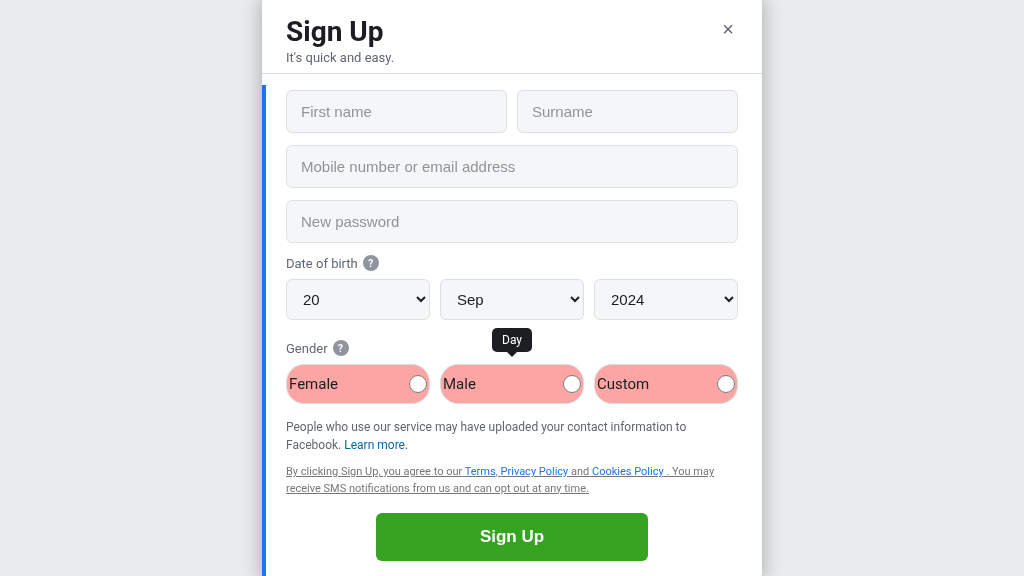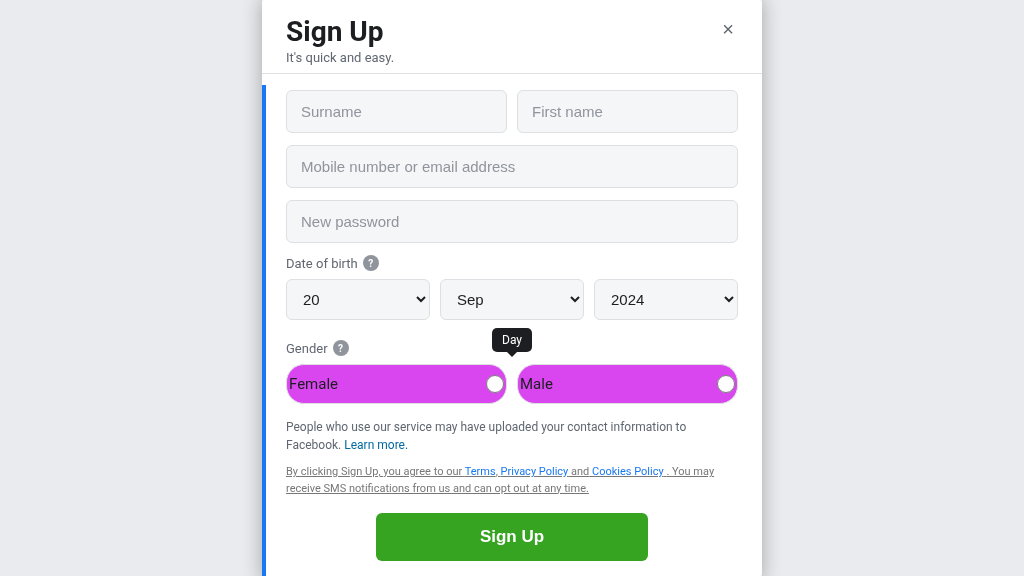--- a/index.html
+++ b/index.html
@@ -124,21 +124,21 @@
     .gender-option {
       flex: 1;
       display: flex;
       align-items: center;
       justify-content: space-between;
       padding: 10px 2px;
       border: 1px solid #dddfe2;
       border-radius: 18px;
       font-size: 15px;
       color: #1c1e21;
-      background: #d946ef;
+      background: #fca5a5;
       cursor: pointer;
     }
     .gender-option input[type="radio"] {
       margin: 0;
       width: 18px;
       height: 18px;
       cursor: pointer;
       accent-color: #1877f2;
     }
     .tooltip-bubble {
@@ -213,22 +213,22 @@
 
 <div class="modal-overlay">
   <div class="left-accent"></div>
   <div class="modal-header">
     <h1 class="modal-title">Sign Up</h1>
     <p class="modal-subtitle">It's quick and easy.</p>
     <button class="close-btn">×</button>
   </div>
   <div class="modal-body">
     <div class="form-row">
+      <input class="form-input" type="text" placeholder="First name" style="">
       <input class="form-input" type="text" placeholder="Surname" style="">
-      <input class="form-input" type="text" placeholder="First name" style="">
     </div>
     <div class="form-row">
       <input class="form-input" type="text" placeholder="Mobile number or email address" style="">
     </div>
     <div class="form-row">
       <input class="form-input" type="password" placeholder="New password" style="">
     </div>
 
     <div class="label-row">
       <span>Date of birth</span>
@@ -271,20 +271,24 @@
     <div class="gender-row">
       <div class="tooltip-bubble">Day</div>
       <label class="gender-option">
         <span>Female</span>
         <input type="radio" name="gender" value="female" style="">
       </label>
       <label class="gender-option">
         <span>Male</span>
         <input type="radio" name="gender" value="male" style="">
       </label>
+      <label class="gender-option">
+        <span>Custom</span>
+        <input type="radio" name="gender" value="custom" style="">
+      </label>
     </div>
 
     <p class="info-text">
       <span>People who use our service may have uploaded your contact information to Facebook.</span>
       <a href="#">Learn more.</a>
     </p>
 
     <p class="terms-text">
       <span>By clicking Sign Up, you agree to our</span>
       <a href="#">Terms</a>,

